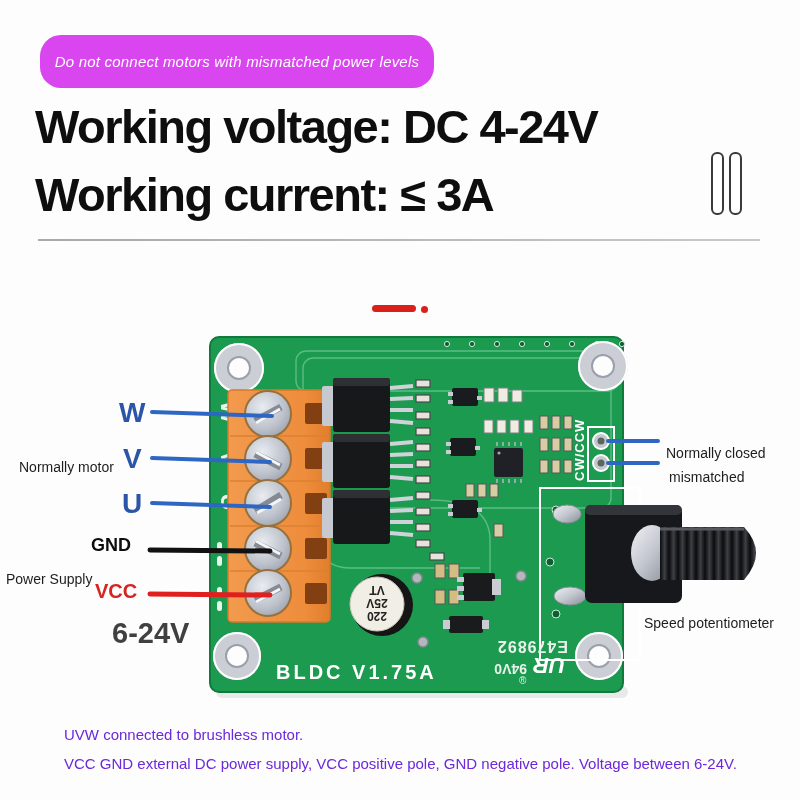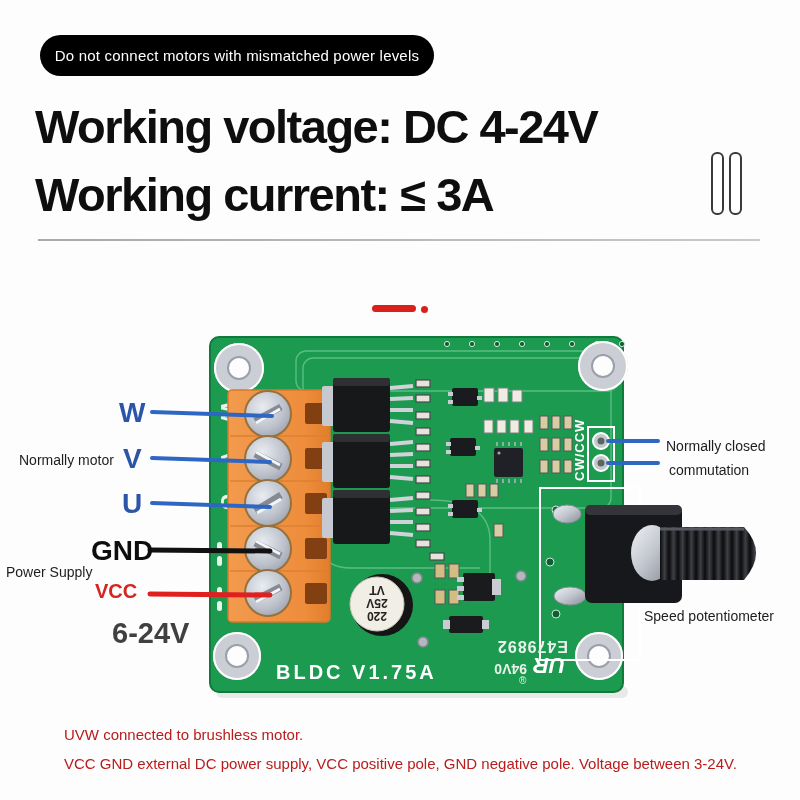--- a/index.html
+++ b/index.html
@@ -4,23 +4,23 @@
 <style>
   html,body{margin:0;padding:0;}
   body{
     width:800px;height:800px;position:relative;background:#fdfdfd;
     font-family:"Liberation Sans", sans-serif;overflow:hidden;
   }
   .abs{position:absolute;}
 
   
   .banner{
-    left:40px;top:35px;width:394px;height:41px;border-radius:21px;
-    background:#000000;color:#fff;font-size:15px;letter-spacing:.2px;
-    display:flex;align-items:center;justify-content:center;white-space:nowrap;
+    left:40px;top:35px;width:394px;height:53px;border-radius:21px;
+    background:#d946ef;color:#fff;font-size:15px;letter-spacing:.2px;
+    display:flex;align-items:center;justify-content:center;white-space:nowrap;font-style:italic;
   }
 
   
   .headline{
     left:35px;color:#0e0e0e;font-weight:bold;font-size:47px;
     letter-spacing:-1.5px;white-space:nowrap;
   }
   .headline.l1{top:99px;}
   .headline.l2{top:167px;}
 
@@ -39,32 +39,32 @@
 
   .red-dash{left:372px;top:305px;width:44px;height:7px;border-radius:4px;background:#d9201a;}
   .red-dot{left:421px;top:306px;width:7px;height:7px;border-radius:50%;background:#d9201a;}
 
   
   .pin{font-weight:bold;white-space:nowrap;}
   .pin.blue{color:#2b55a8;font-size:28px;}
   .lbl-w{left:119px;top:397px;}
   .lbl-v{left:123px;top:443px;}
   .lbl-u{left:122px;top:488px;}
-  .lbl-gnd{left:91px;top:535px;color:#0d0d0d;font-size:28px;text-align:right;}
+  .lbl-gnd{left:91px;top:535px;color:#0d0d0d;font-size:18px;text-align:right;}
   .lbl-vcc{left:95px;top:580px;color:#d42521;font-size:20px;}
   .lbl-624{left:95px;top:617px;color:#404040;font-size:29px;margin-left:17px;}
 
-  .note{color:#1d1d1d;font-size:14px;white-space:nowrap;}
+  .note{color:#1d1d1d;font-size:14px;white-space:nowrap;margin-top:7px;}
   .lbl-brushless{left:19px;top:452px;}
   .lbl-powersupply{left:6px;top:564px;}
   .lbl-nc1{left:666px;top:438px;}
   .lbl-nc2{left:669px;top:462px;}
   .lbl-speedpot{left:644px;top:608px;}
 
-  .bottomnote{left:64px;color:#b91c1c;font-size:15px;white-space:nowrap;}
+  .bottomnote{left:64px;color:#6d28d9;font-size:15px;white-space:nowrap;}
   .bn1{top:726px;}
   .bn2{top:755px;}
 
   svg text{font-family:"Liberation Sans", sans-serif;}
 </style>
 </head>
 <body>
 
 <div class="abs banner">Do not connect motors with mismatched power levels</div>
 
@@ -396,17 +396,17 @@
 <div class="abs pin blue lbl-w">W</div>
 <div class="abs pin blue lbl-v">V</div>
 <div class="abs pin blue lbl-u">U</div>
 <div class="abs pin lbl-gnd">GND</div>
 <div class="abs pin lbl-vcc">VCC</div>
 <div class="abs pin lbl-624">6-24V</div>
 
 <div class="abs note lbl-brushless">Normally motor</div>
 <div class="abs note lbl-powersupply">Power Supply</div>
 <div class="abs note lbl-nc1">Normally closed</div>
-<div class="abs note lbl-nc2">commutation</div>
+<div class="abs note lbl-nc2">mismatched</div>
 <div class="abs note lbl-speedpot">Speed potentiometer</div>
 
 <div class="abs bottomnote bn1">UVW connected to brushless motor.</div>
-<div class="abs bottomnote bn2">VCC GND external DC power supply, VCC positive pole, GND negative pole. Voltage between 3-24V.</div>
+<div class="abs bottomnote bn2">VCC GND external DC power supply, VCC positive pole, GND negative pole. Voltage between 6-24V.</div>
 
 </body></html>

